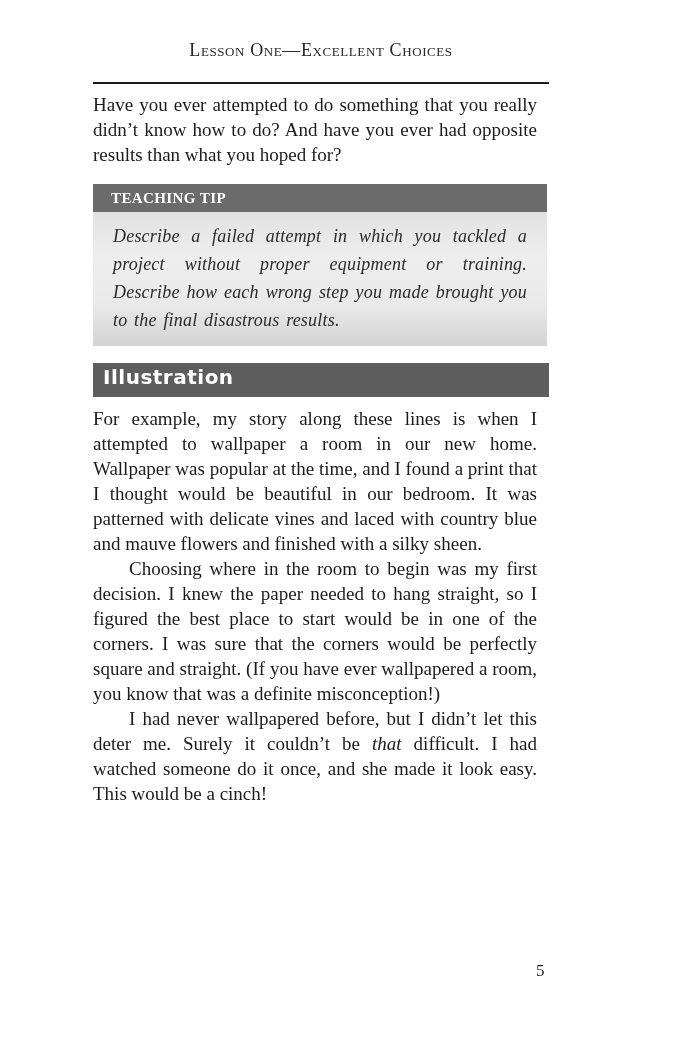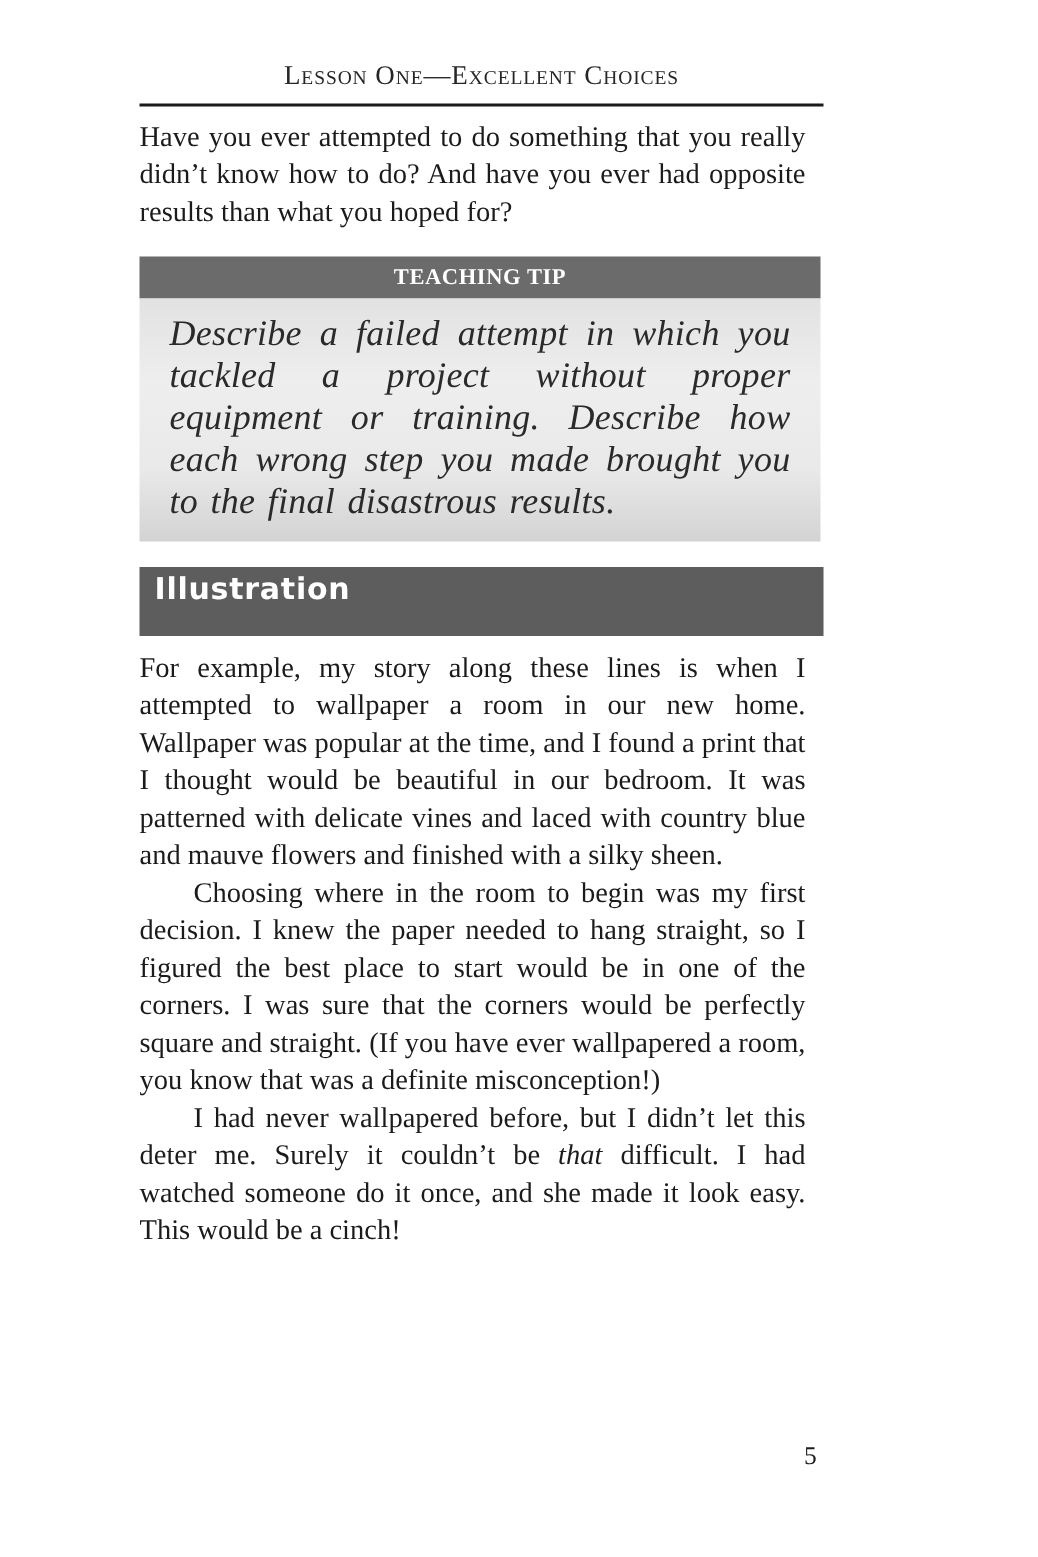--- a/index.html
+++ b/index.html
@@ -22,21 +22,21 @@
     top: 0;
     width: 456px;
   }
   .running-head {
     margin-top: 40px;
     text-align: center;
     font-variant: small-caps;
     font-size: 18px;
     letter-spacing: 0.6px;
     color: #262626;
-    padding-bottom: 8px;
+    padding-bottom: 21px;
     border-bottom: 2px solid #1a1a1a;
   }
   .section-heading {
     margin: 31px 0 0 0;
     font-size: 25px;
     font-weight: bold;
     letter-spacing: 0.2px;
     line-height: 32px;
   }
   .section-heading .num {
@@ -64,42 +64,41 @@
     width: 454px;
   }
   .tip-header {
     background: var(--tip_header_bg, #6b6b6b);
     color: #ffffff;
     font-weight: bold;
     font-size: 15px;
     letter-spacing: 0.4px;
     padding: 5px 18px 5px 18px;
     line-height: 18px;
-    text-align: center;
   }
   .tip-body {
     background: linear-gradient(180deg, #e2e2e2 0%, #eeeeee 35%, #e9e9e9 70%, #d3d3d3 100%);
     font-style: italic;
-    font-size: 24px;
+    font-size: 18px;
     line-height: 28px;
     text-align: justify;
     color: #2a2a2a;
     padding: 10px 20px 12px 20px;
     letter-spacing: 0.2px;
     word-spacing: 2px;
   }
   .illustration-bar {
     margin-top: 17px;
     background: var(--illustration_bg, #5d5d5d);
     color: #ffffff;
     font-family: "DejaVu Sans", "Liberation Sans", sans-serif;
     font-weight: bold;
     font-size: 20px;
     letter-spacing: 0.5px;
-    padding: 2px 0 20px 10px;
+    padding: 2px 0 8px 10px;
     line-height: 24px;
   }
   .first-para {
     margin-top: 9px;
   }
   .page-number {
     position: absolute;
     left: 536px;
     top: 961px;
     font-size: 17px;

